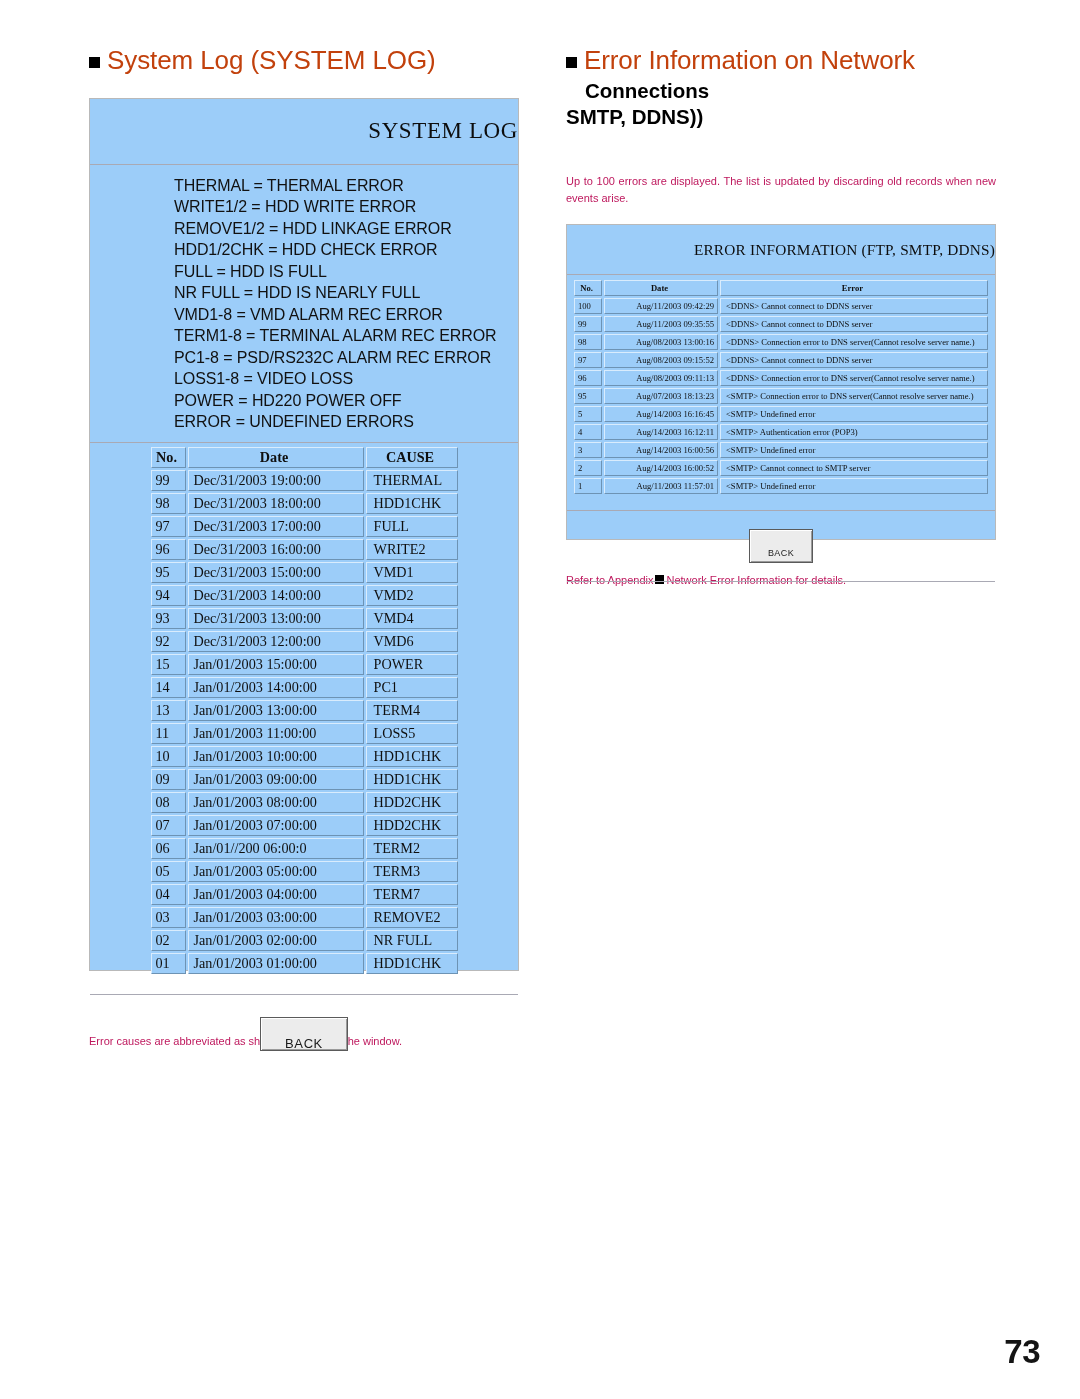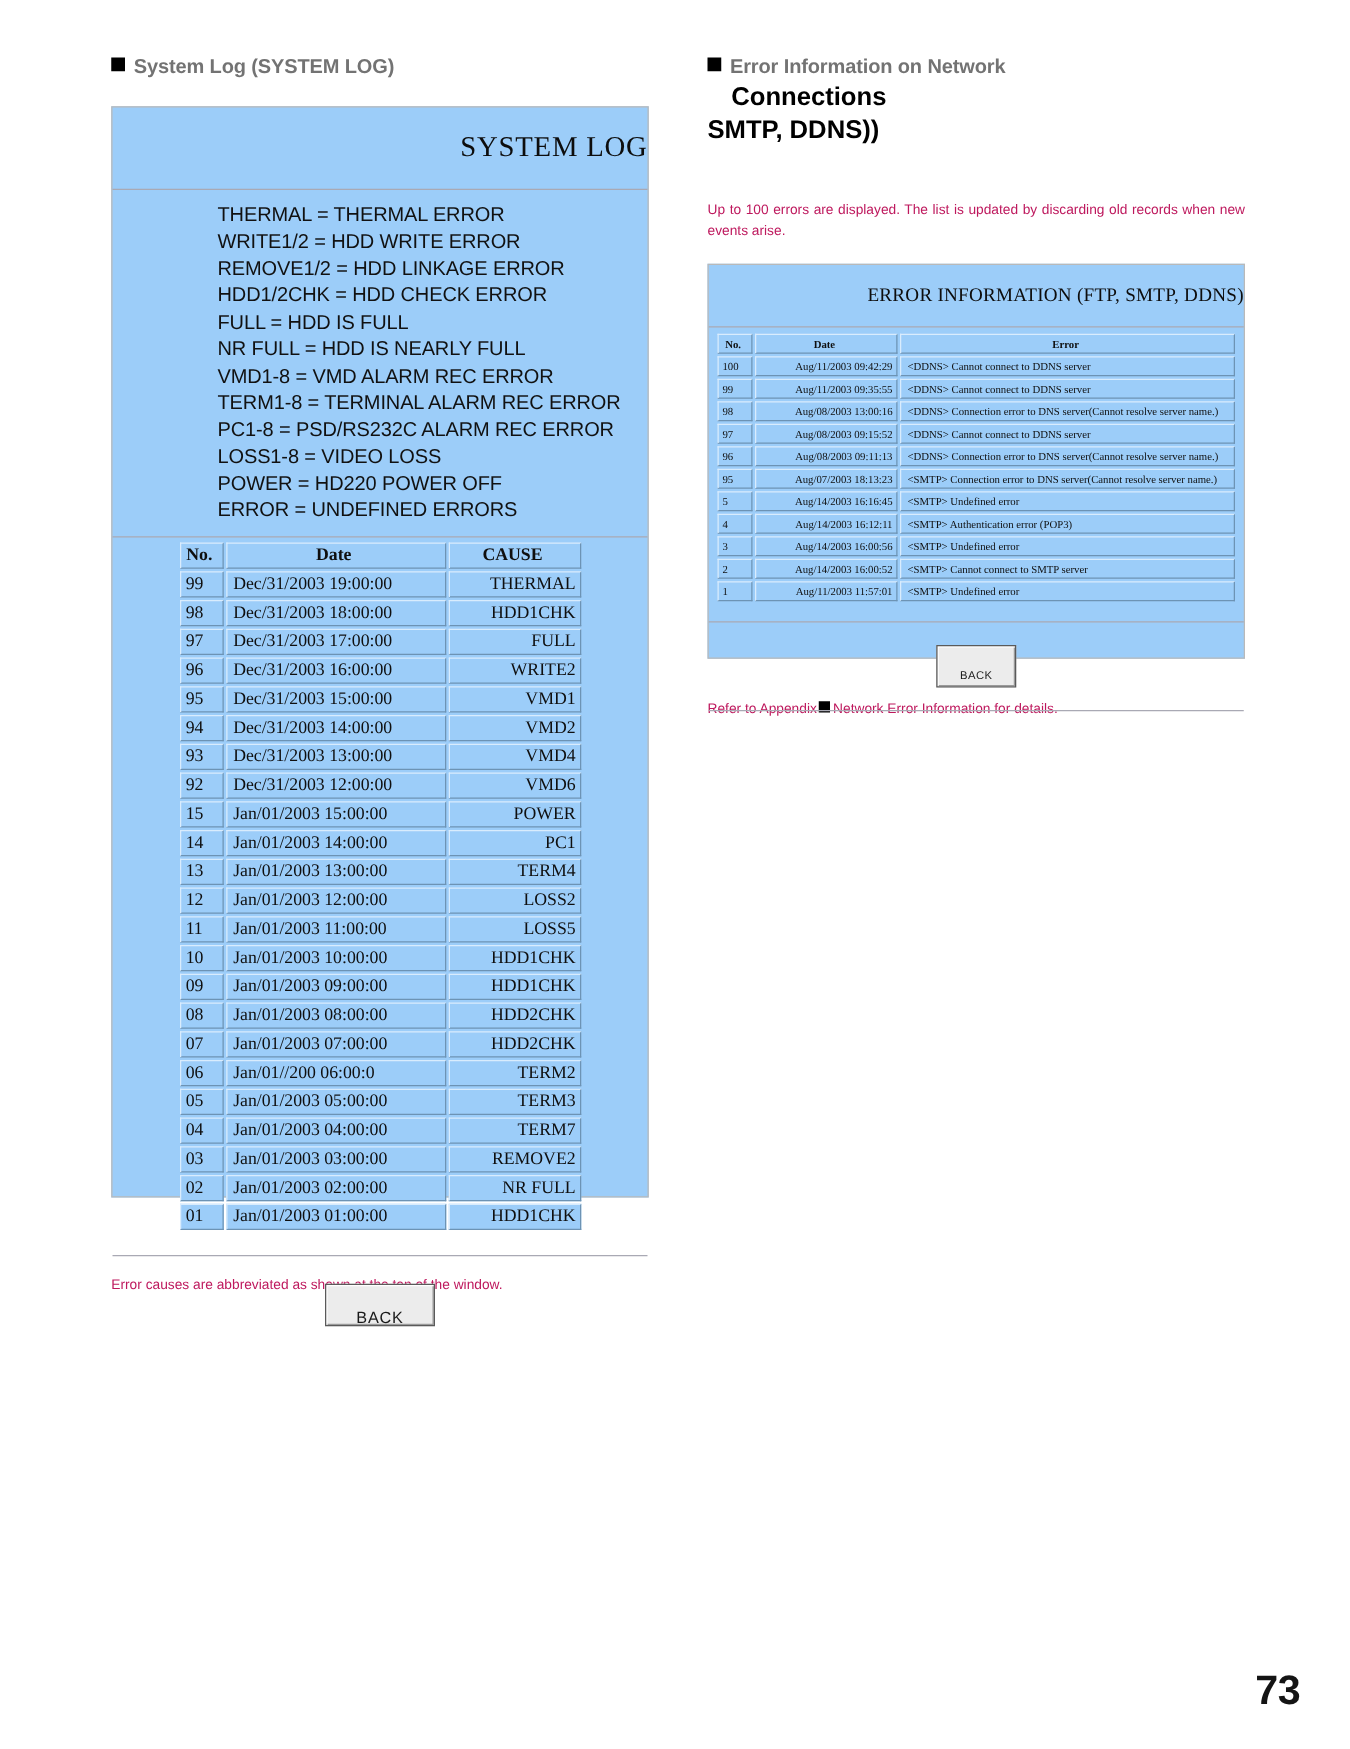--- a/index.html
+++ b/index.html
@@ -31,25 +31,25 @@
   }
   .col-right {
     position: absolute;
     left: 566px;
     top: 44px;
     width: 430px;
   }
 
   
   .sec-head {
-    font-size: 16px;
-    font-weight: bold;
+    font-size: 26px;
+    font-weight: normal;
     line-height: 1.30;
     letter-spacing: -0.1px;
-    color: #737373;
+    color: #c2410c;
     margin: 0;
     display: block;
     text-indent: -19px;
     padding-left: 19px;
   }
   .bullet-sq {
     display: inline-block;
     width: 11px;
     height: 11px;
     background: #000000;
@@ -152,21 +152,21 @@
   #syslog-table {
     margin: 2px auto 0 auto;
   }
   #syslog-table th, #syslog-table td {
     font-size: 14.2px;
     height: 19px;
     line-height: 19px;
   }
   #syslog-table .c-no   { width: 26px;  text-align: left; padding-left: 4px; }
   #syslog-table .c-date { width: 166px; text-align: left; padding-left: 5px; }
-  #syslog-table .c-cause{ width: 80px;  text-align: right; padding-left: 21px; }
+  #syslog-table .c-cause{ width: 80px;  text-align: left; padding-left: 7px; }
   #syslog-table th.c-no, #syslog-table th.c-date, #syslog-table th.c-cause {
     text-align: center; padding-left: 0;
   }
 
   
   #error-info-panel {
     width: 430px;
     height: 316px;
     margin-top: 18px;
   }
@@ -323,25 +323,20 @@
               <td class="c-no">14</td>
               <td class="c-date">Jan/01/2003 14:00:00</td>
               <td class="c-cause">PC1</td>
             </tr>
             <tr>
               <td class="c-no">13</td>
               <td class="c-date">Jan/01/2003 13:00:00</td>
               <td class="c-cause">TERM4</td>
             </tr>
             <tr>
-              <td class="c-no">12</td>
-              <td class="c-date">Jan/01/2003 12:00:00</td>
-              <td class="c-cause">LOSS2</td>
-            </tr>
-            <tr>
               <td class="c-no">11</td>
               <td class="c-date">Jan/01/2003 11:00:00</td>
               <td class="c-cause">LOSS5</td>
             </tr>
             <tr>
               <td class="c-no">10</td>
               <td class="c-date">Jan/01/2003 10:00:00</td>
               <td class="c-cause">HDD1CHK</td>
             </tr>
             <tr>

